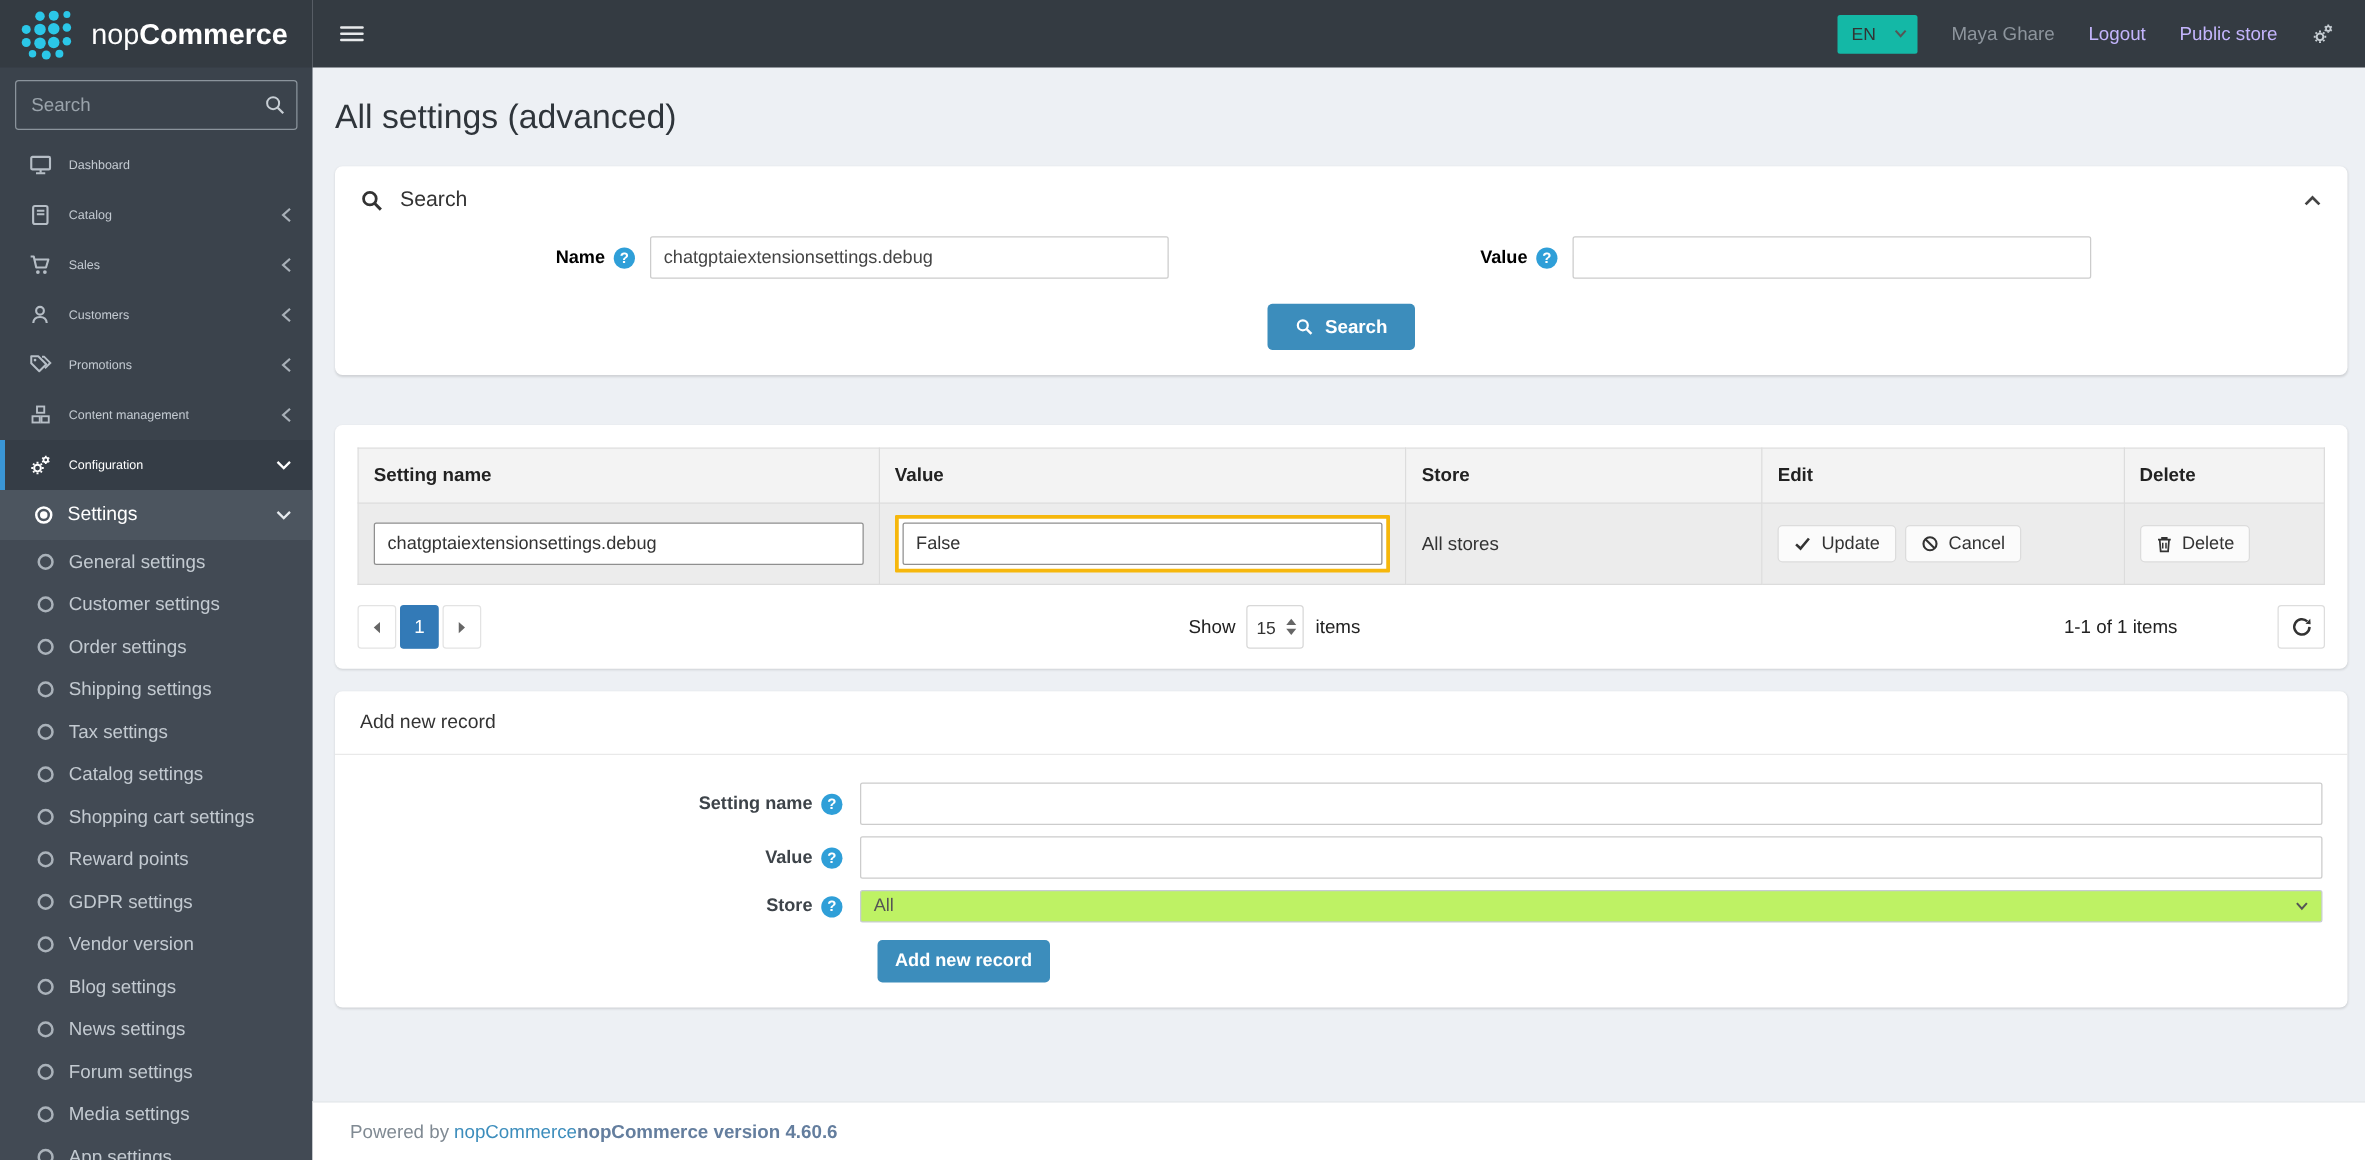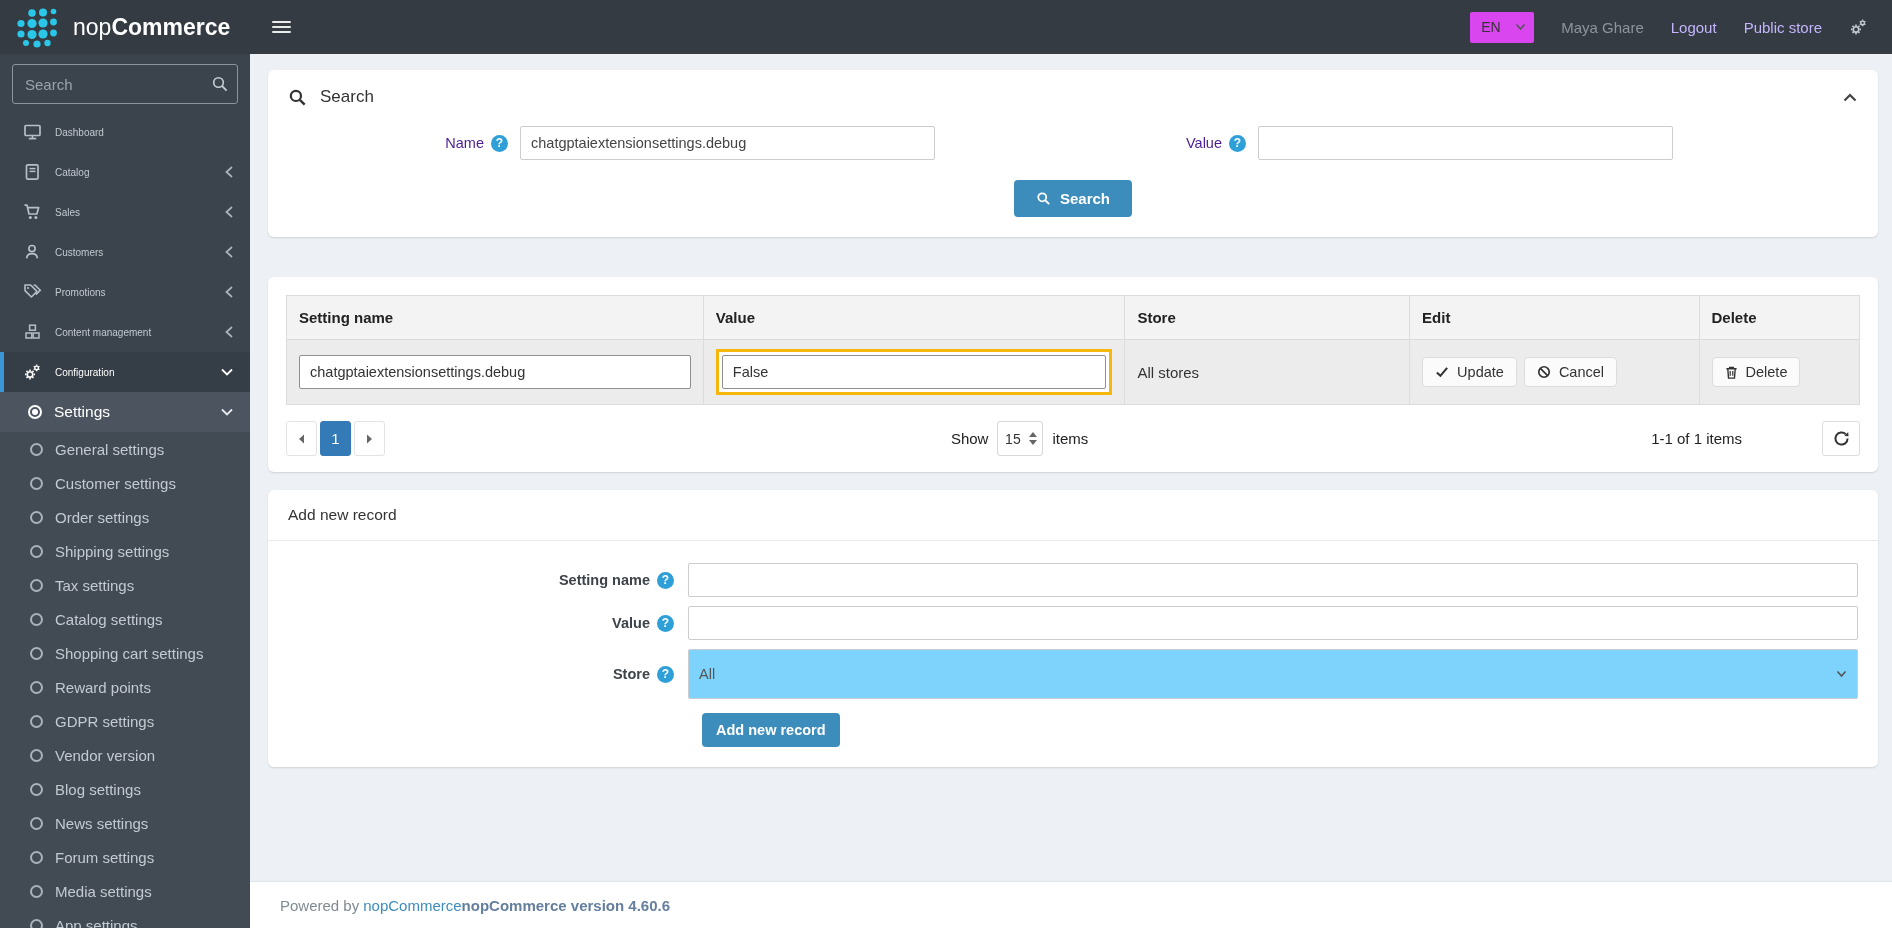--- a/index.html
+++ b/index.html
@@ -31,39 +31,39 @@
   .ring{width:13px;height:13px;flex:0 0 13px;border:2px solid #aab2ba;border-radius:50%}
   .dot-ring{width:14px;height:14px;flex:0 0 14px;border:2px solid #fff;border-radius:50%;position:relative}
   .dot-ring::after{content:"";position:absolute;inset:2px;border-radius:50%;background:#fff}
 
   
   .main{flex:1;min-width:0;display:flex;flex-direction:column}
   .topbar{flex:0 0 54px;background:#343b42;display:flex;align-items:center;padding:0 24px 0 22px}
   .burger{width:19px;display:flex;flex-direction:column;gap:3px;cursor:pointer}
   .burger span{height:2px;background:#e8eaec;border-radius:1px}
   .top-right{margin-left:auto;display:flex;align-items:center;gap:27px}
-  .lang{width:64px;height:31px;background:#d946ef;border-radius:2px;display:flex;align-items:center;
+  .lang{width:64px;height:31px;background:#14b8a6;border-radius:2px;display:flex;align-items:center;
         padding:0 8px 0 11px;font-size:14px;color:#333;cursor:pointer}
   .lang .chev{margin-left:auto;color:#555;display:flex}
   .top-link{color:#c4b5fd;font-size:15px;cursor:pointer;text-decoration:none}
   .top-muted{color:#8d959d;font-size:15px}
   .top-gear{color:#c6cdd3;display:flex;cursor:pointer}
 
   .content{flex:1;overflow:hidden;padding:16px 14px 0 18px}
   .page-title{margin:8px 0 24px;font-size:27px;font-weight:400;color:#2f353b}
   .card{background:#fff;border-radius:6px;box-shadow:0 1px 2px rgba(0,0,0,.13)}
 
   
   .search-card{padding:17px 20px 14px}
   .card-head{display:flex;align-items:center;gap:13px;font-size:17px;color:#333}
   .card-head .collapse{margin-left:auto;color:#444;display:flex;cursor:pointer}
   .search-form{display:flex;margin-top:19px}
   .sf-half{flex:1;display:flex;align-items:center}
   .sf-lbl{flex:0 0 232px;display:flex;justify-content:flex-end;align-items:center;gap:7px;
-          font-weight:normal;font-size:14.5px;color:#4c1d95;padding-right:12px}
+          font-weight:bold;font-size:14.5px;color:#000000;padding-right:12px}
   .sf-half.second .sf-lbl{flex-basis:185px}
   .text-input{height:34px;border:1px solid #ccc;border-radius:2px;font-size:14.5px;color:#444;
           padding:0 10px;font-family:inherit;background:#fff;outline:none}
   .sf-input{width:415px}
   .q-icon{width:17px;height:17px;flex:0 0 17px;border-radius:50%;background:#2f9fd8;color:#fff;
           display:inline-flex;align-items:center;justify-content:center;font-size:12px;font-weight:bold;cursor:pointer}
   .q-icon::after{content:"?"}
   .btn-primary{display:flex;align-items:center;gap:9px;background:#3c8dbc;color:#fff;border:none;
           border-radius:4px;font-size:15px;font-weight:bold;font-family:inherit;cursor:pointer}
   .search-btn{margin:20px auto 6px;padding:10px 22px}
@@ -97,21 +97,21 @@
 
   
   .add-card{margin-top:18px}
   .add-head{padding:16px 20px;font-size:15.5px;color:#333;border-bottom:1px solid #e9e9e9}
   .add-body{padding:22px 20px 20px}
   .form-row{display:flex;align-items:center;margin-bottom:9px}
   .fr-lbl{flex:0 0 400px;display:flex;justify-content:flex-end;align-items:center;gap:7px;
           font-weight:bold;font-size:14.5px;color:#3d4349;padding-right:14px}
   .fr-field{flex:1;min-width:0}
   .fr-field .text-input{width:100%}
-  .select{height:50px;border:1px solid #c8cdd2;border-radius:2px;background:#7dd3fc;display:flex;
+  .select{height:26px;border:1px solid #c8cdd2;border-radius:2px;background:#bef264;display:flex;
           align-items:center;padding:0 10px;font-size:14.5px;color:#555;cursor:pointer}
   .select .chev{margin-left:auto;color:#555;display:flex}
   .add-btn{margin-left:414px;margin-top:14px;padding:9px 14px;font-size:14.5px}
 
   
   .footer{flex:0 0 47px;background:#fff;border-top:1px solid #e0e4e8;display:flex;align-items:center;
           padding:0 36px 0 30px;font-size:15px}
   .f-left{color:#808a93}
   .f-left a{color:#3c8dbc;text-decoration:none;margin-left:4px;cursor:pointer}
   .f-center{flex:1;text-align:center;color:#707a84}
@@ -365,20 +365,21 @@
             <circle cx="7" cy="11.4" r="2.7" fill="none" stroke="currentColor" stroke-width="1.6"></circle>
             <path d="M10.5 11.4H12M9.47 13.87l1.06 1.06M7 14.9v1.5M4.53 13.87l-1.06 1.06M3.5 11.4H2M4.53 8.93L3.47 7.87M7 7.9V6.4M9.47 8.93l1.06-1.06" stroke="currentColor" stroke-width="1.6" fill="none"></path>
             <circle cx="13.6" cy="4.9" r="1.8" fill="none" stroke="currentColor" stroke-width="1.4"></circle>
             <path d="M15.5 6l.96.55M13.6 7.1v1.1M11.69 6l-.95.55M11.69 3.8l-.95-.55M13.6 2.7V1.6M15.5 3.8l.96-.55" stroke="currentColor" stroke-width="1.4" fill="none"></path>
           </svg>
         </span>
       </div>
     </header>
 
     <div class="content">
+      <h1 class="page-title">All settings (advanced)</h1>
 
       <section class="card search-card">
         <div class="card-head">
           <span style="color:#333;display:flex">
             <svg width="19" height="19" viewBox="0 0 18 18">
                 <circle cx="7.5" cy="7.5" r="4.8" fill="none" stroke="currentColor" stroke-width="2.1"></circle>
                 <line x1="11.2" y1="11.2" x2="15.8" y2="15.8" stroke="currentColor" stroke-width="2.3"></line>
               </svg>
           </span>
           <span>Search</span>

